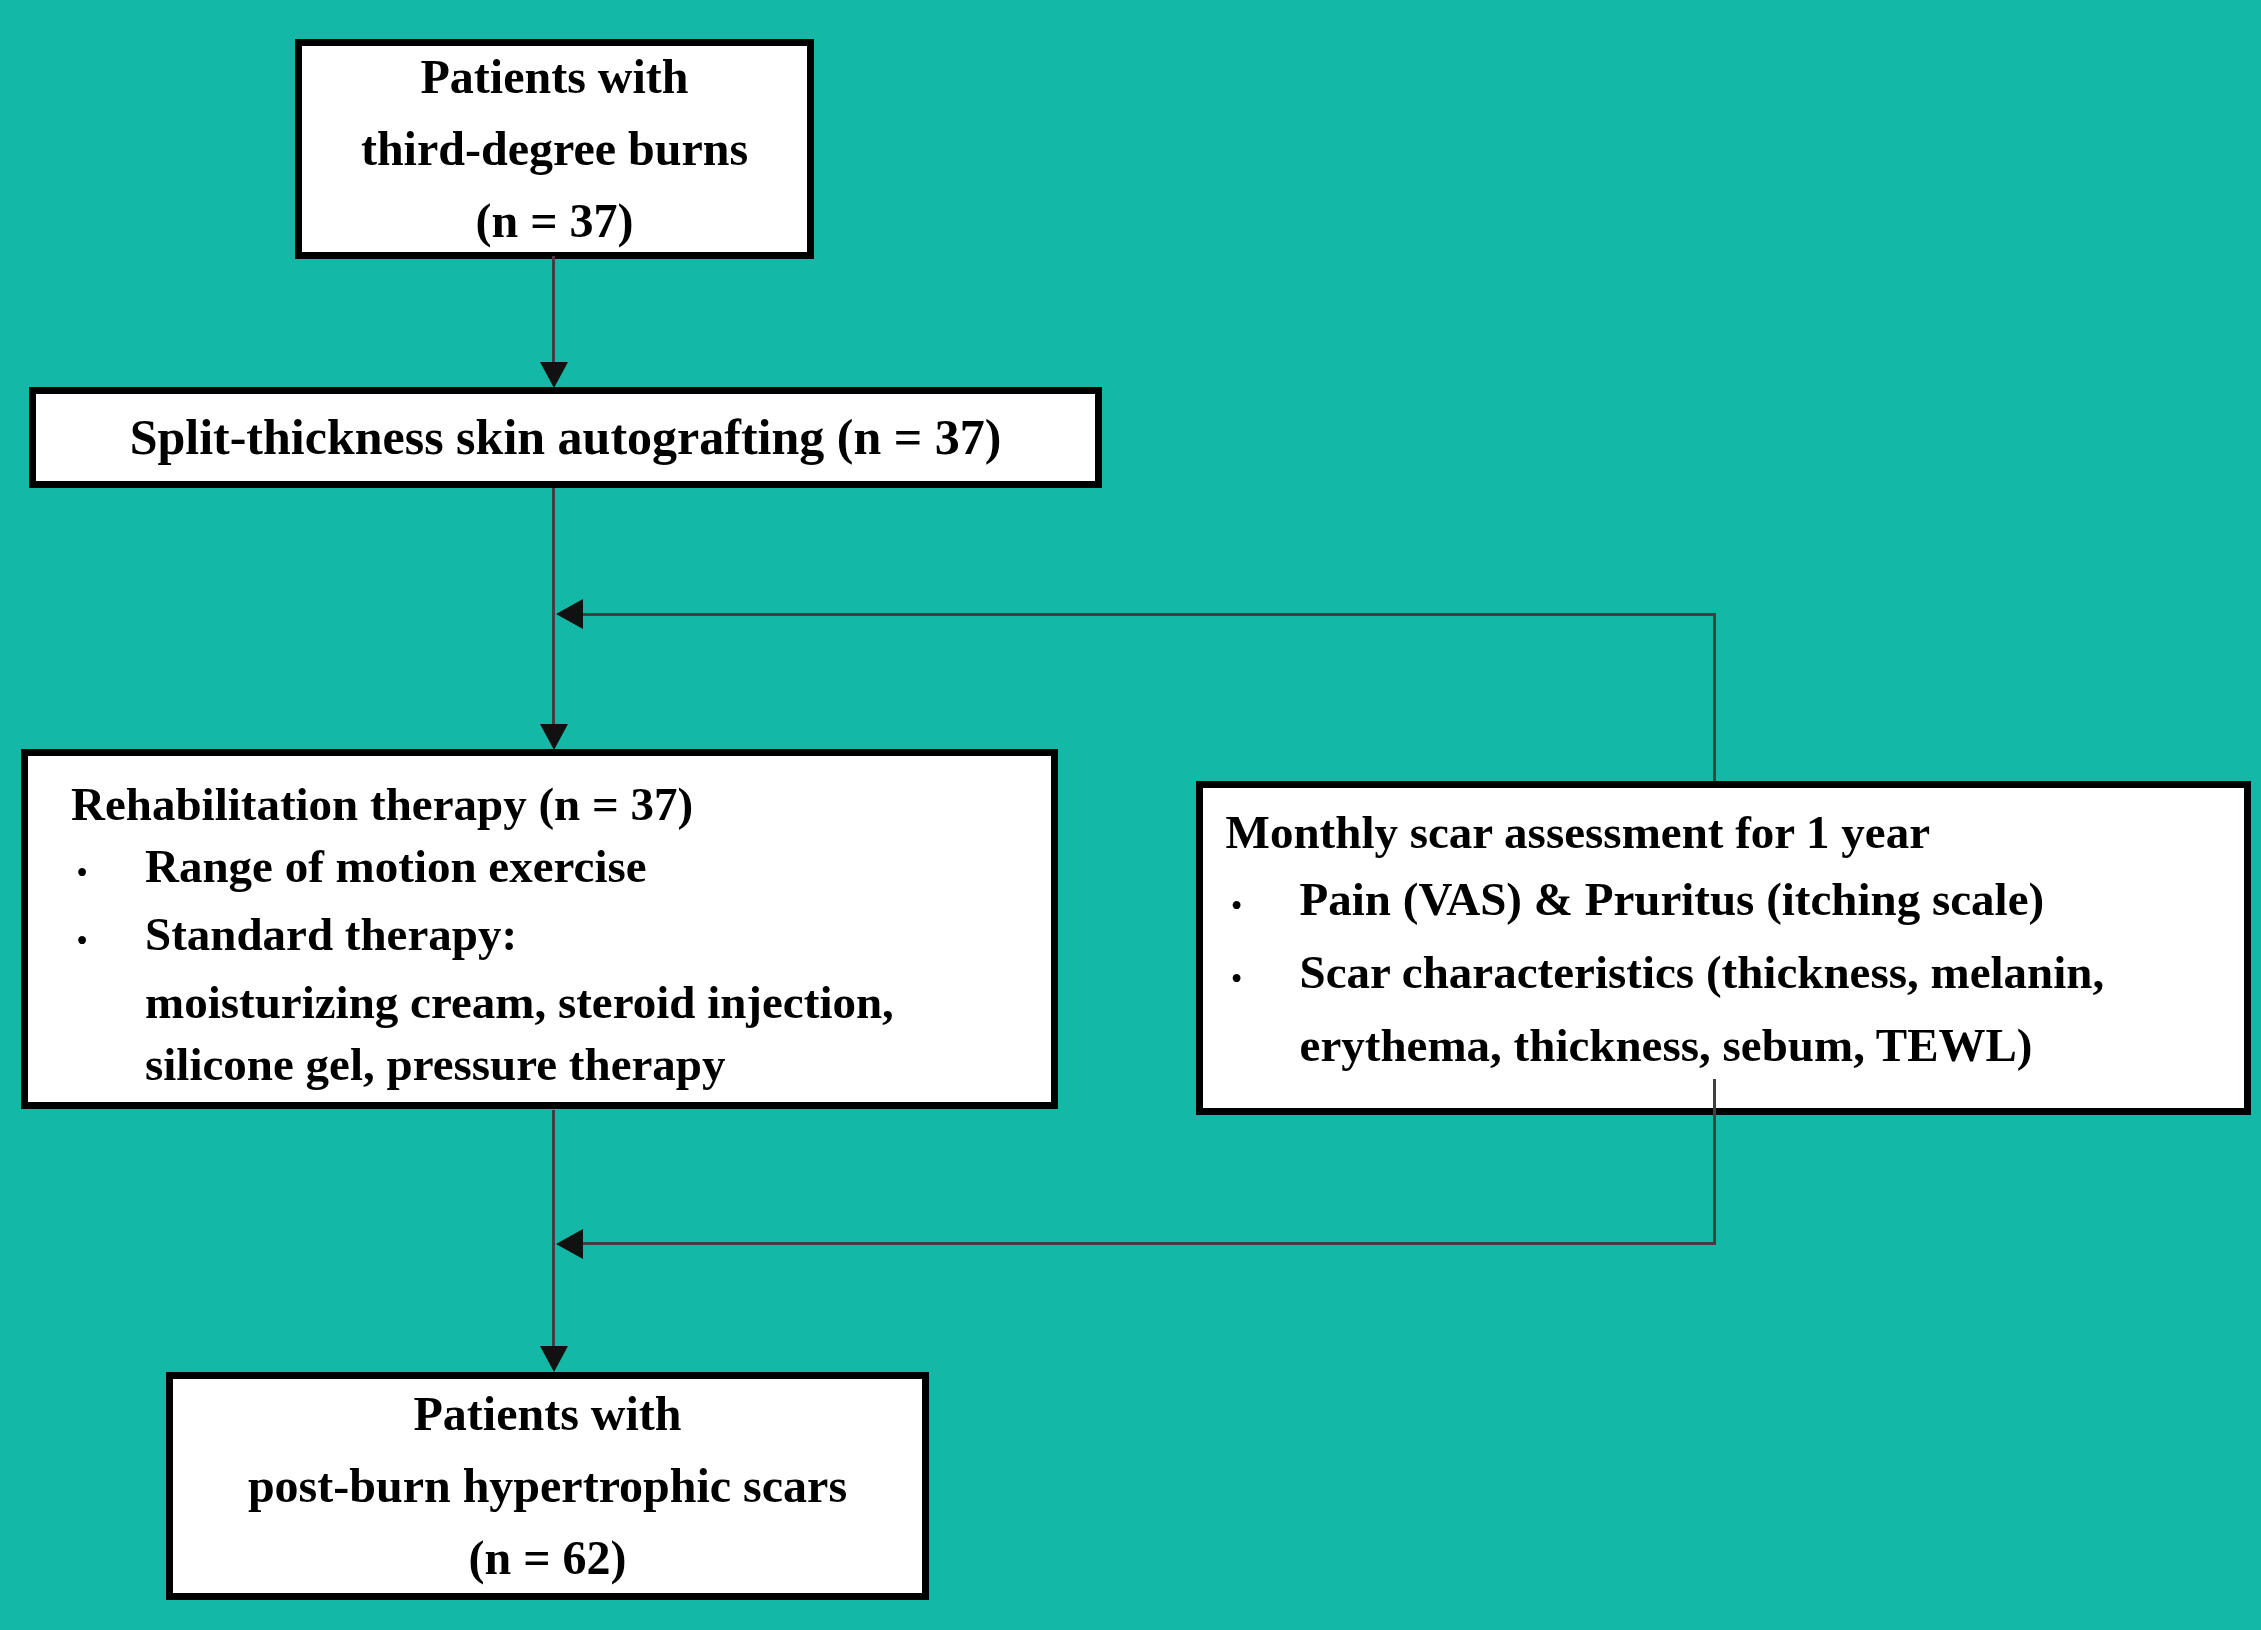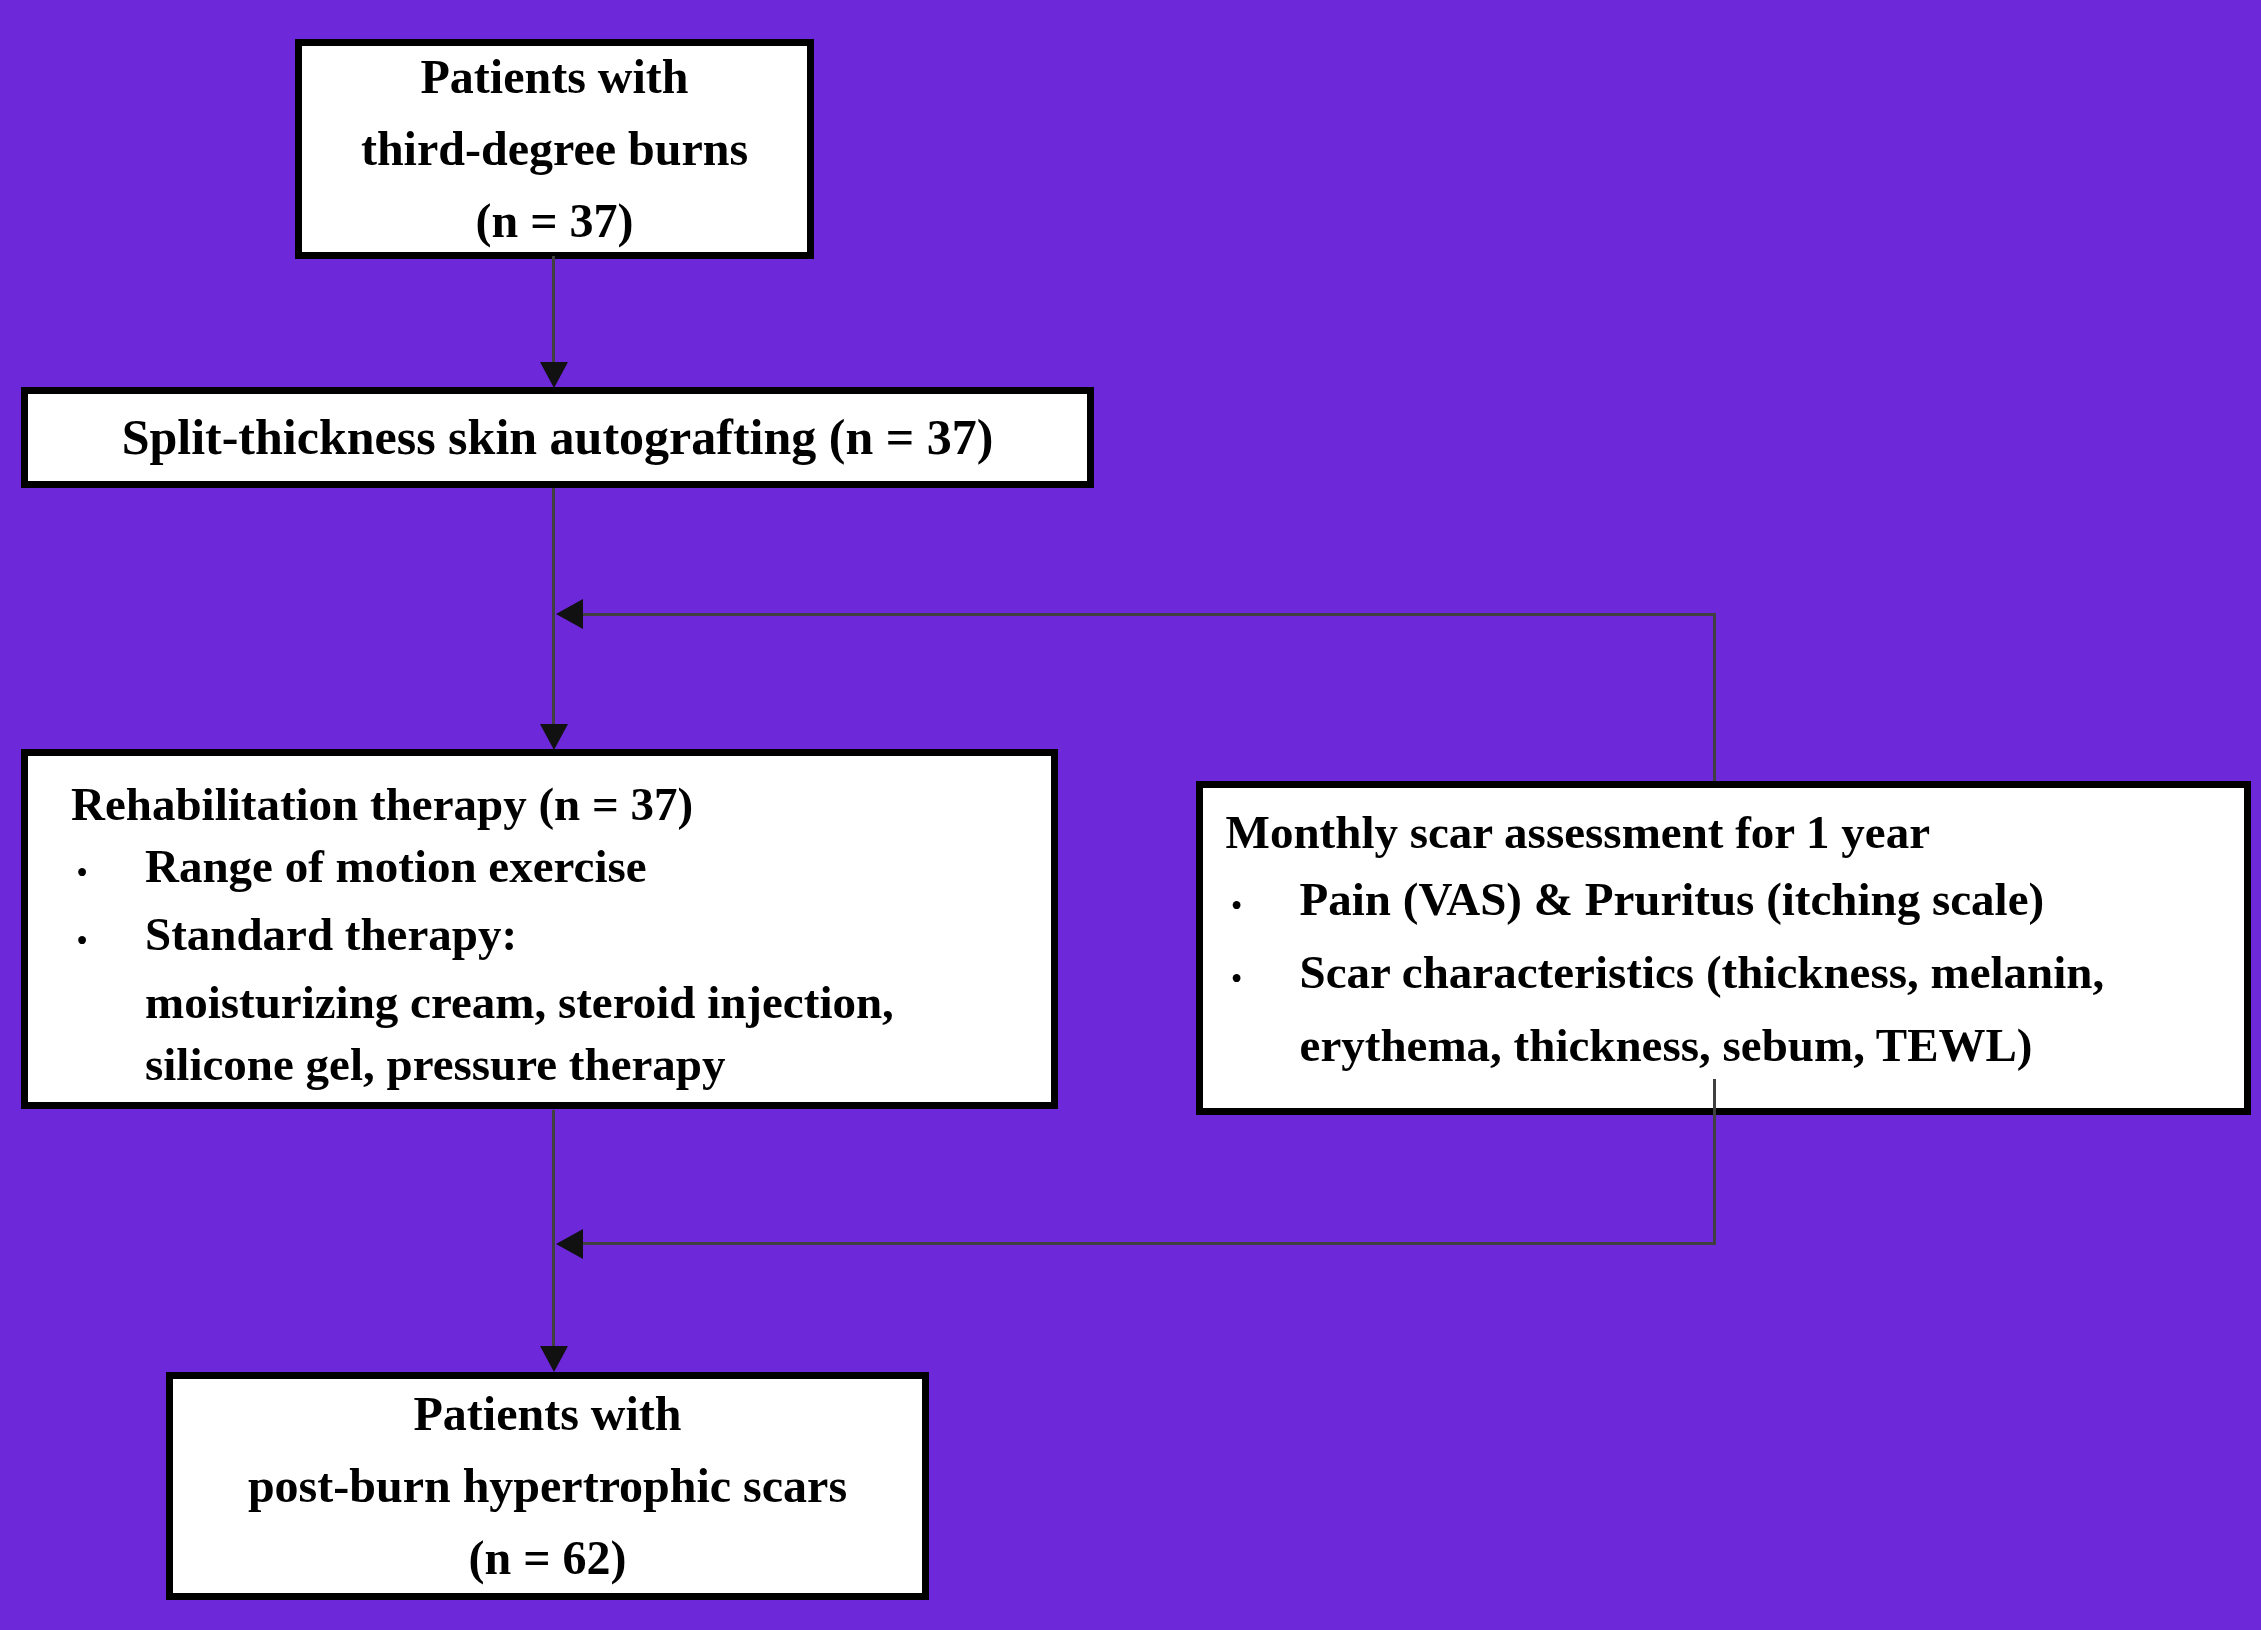--- a/index.html
+++ b/index.html
@@ -4,21 +4,21 @@
 <style>
   html, body {
     margin: 0;
     padding: 0;
     background: #ffffff;
   }
   #canvas {
     position: relative;
     width: 2261px;
     height: 1630px;
-    background: #6d28d9;
+    background: #14b8a6;
     font-family: "Liberation Serif", "DejaVu Serif", serif;
     font-weight: 700;
     color: #000000;
     overflow: hidden;
   }
   .box {
     position: absolute;
     box-sizing: border-box;
     border: 7.5px solid #000000;
     background: #ffffff;
@@ -28,21 +28,21 @@
     flex-direction: column;
     justify-content: center;
     align-items: center;
     text-align: center;
   }
   .center-box .line {
     display: block;
     white-space: nowrap;
   }
   #box1 { left: 295px; top: 39px; width: 519px; height: 220px; font-size: 48px; line-height: 72px; }
-  #box2 { left: 21px;  top: 387px; width: 1073px; height: 101px; font-size: 50px; line-height: 53px; }
+  #box2 { left: 29px;  top: 387px; width: 1073px; height: 101px; font-size: 50px; line-height: 53px; }
   #box3 { left: 21px;  top: 749px; width: 1037px; height: 360px; font-size: 47px;
           padding: 16.6px 7.5px 0 27px; }
   #box4 { left: 1196px; top: 781px; width: 1055px; height: 334px; font-size: 47px;
           padding: 10.6px 7.5px 0 22.6px; }
   #box5 { left: 166px; top: 1372px; width: 763px; height: 228px; font-size: 48px; line-height: 72px; }
 
   .brow {
     display: flex;
     align-items: baseline;
     white-space: nowrap;

